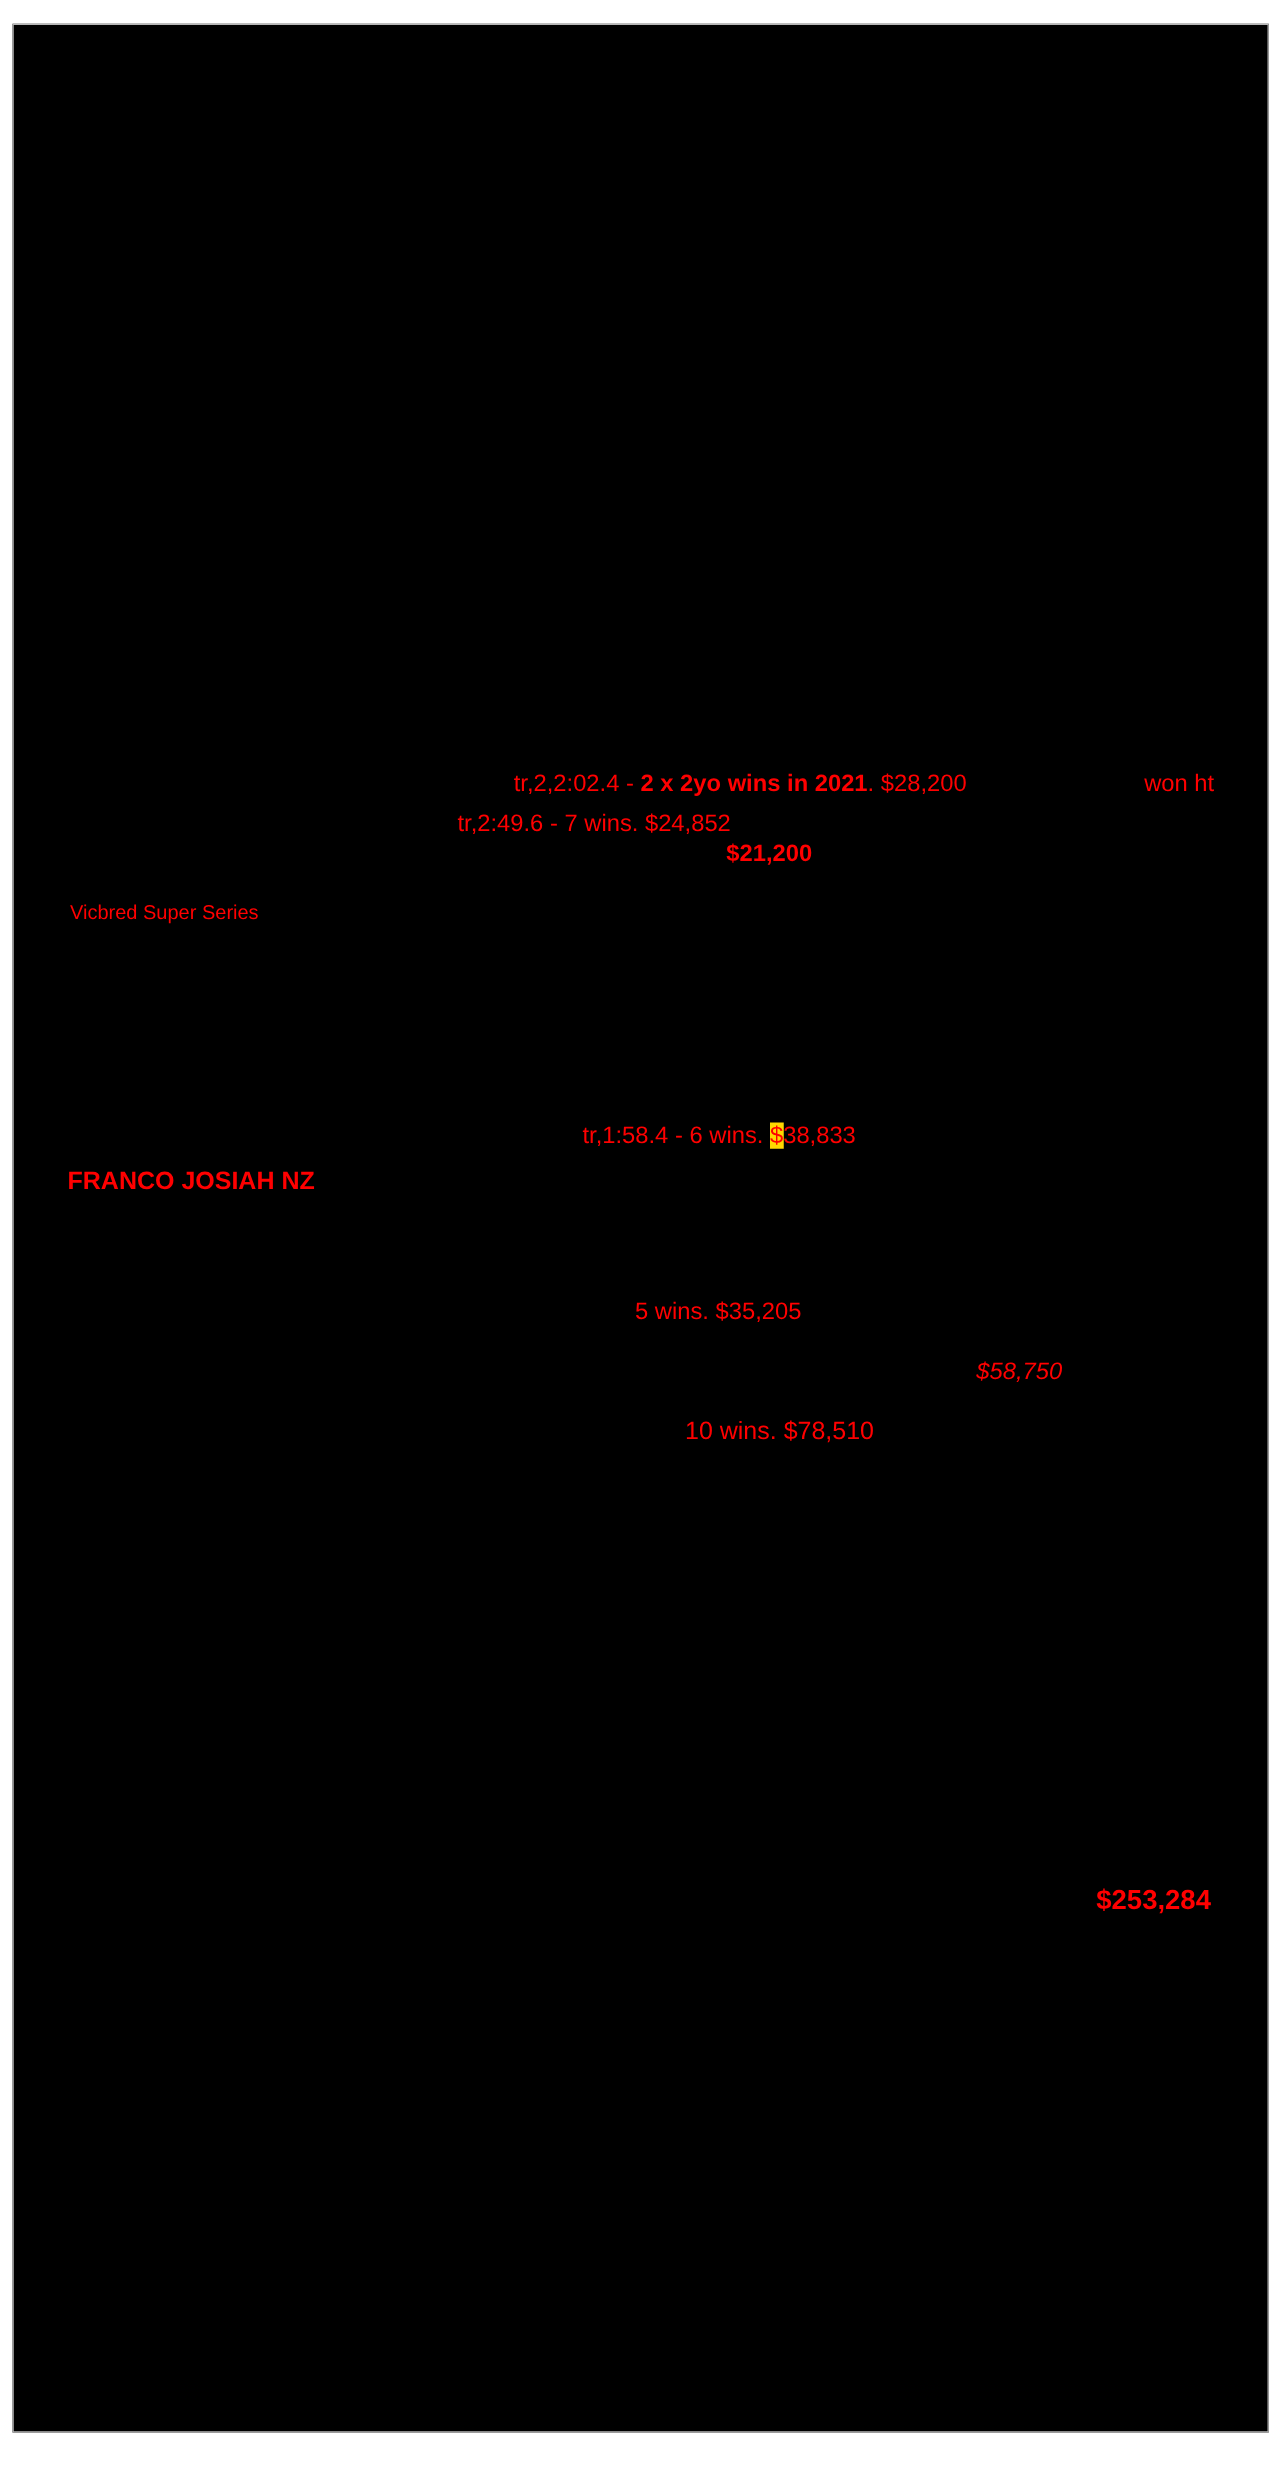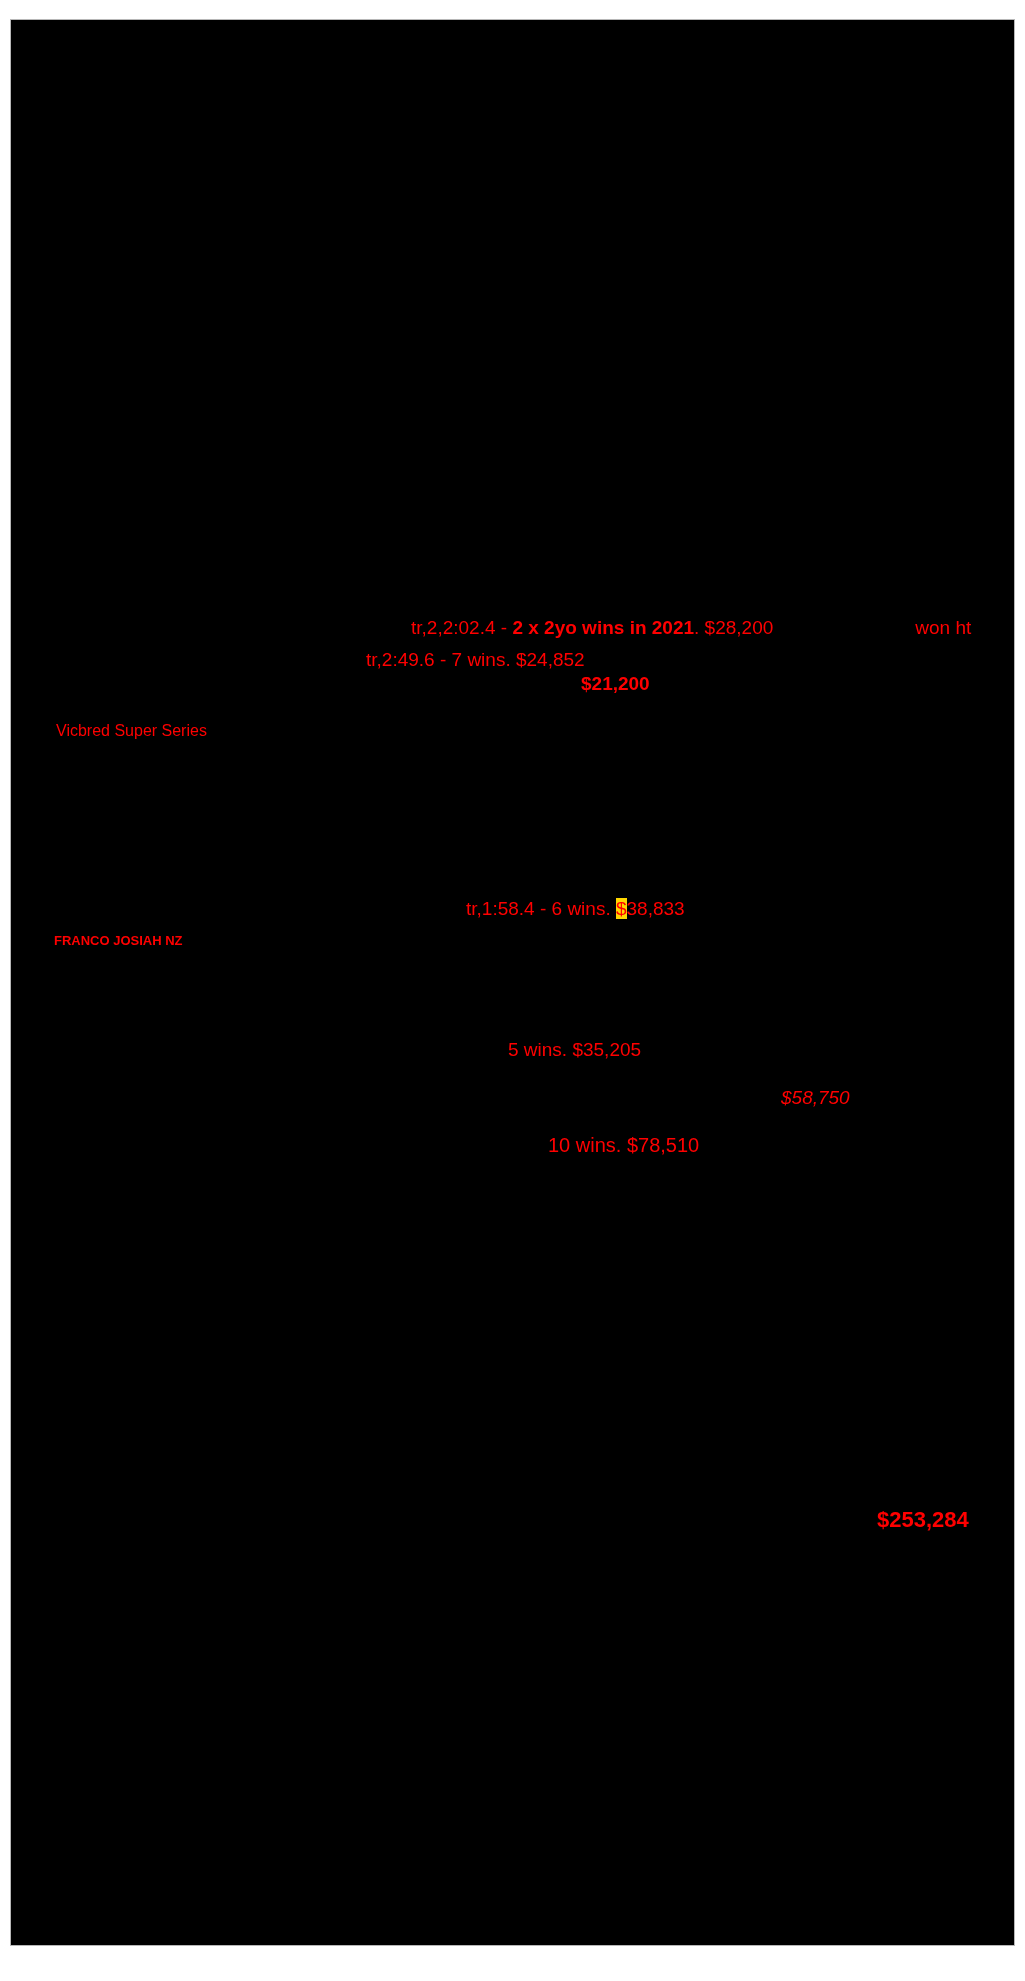--- a/index.html
+++ b/index.html
@@ -40,21 +40,21 @@
   }
   .hl {
     background: #ffd700;
     color: #ff0000;
   }
   
   #t-line1      { left: 400px; top: 597px;  font-size: 19px; }
   #t-vicbred    { left: 45px;  top: 655px;  font-size: 16px; margin-top: 47px; }
   #t-line2      { left: 355px; top: 629px;  font-size: 19px; }
   #t-line3      { left: 570px; top: 653px;  font-size: 19px; font-weight: bold; }
-  #t-franco     { left: 43px;  top: 878px;  font-size: 13px; }
+  #t-franco     { left: 43px;  top: 878px;  font-size: 20px; }
   #t-franco-rec { left: 455px; top: 878px;  font-size: 19px; }
   #t-w5         { left: 497px; top: 1019px; font-size: 19px; }
   #t-58750      { left: 770px; top: 1067px; font-size: 19px; font-style: italic; }
   #t-w10        { left: 537px; top: 1114px; font-size: 20px; }
   #t-253284     { left: 866px; top: 1451px; font-size: 22px; }
 </style>
 </head>
 <body>
 
 <div id="page">

